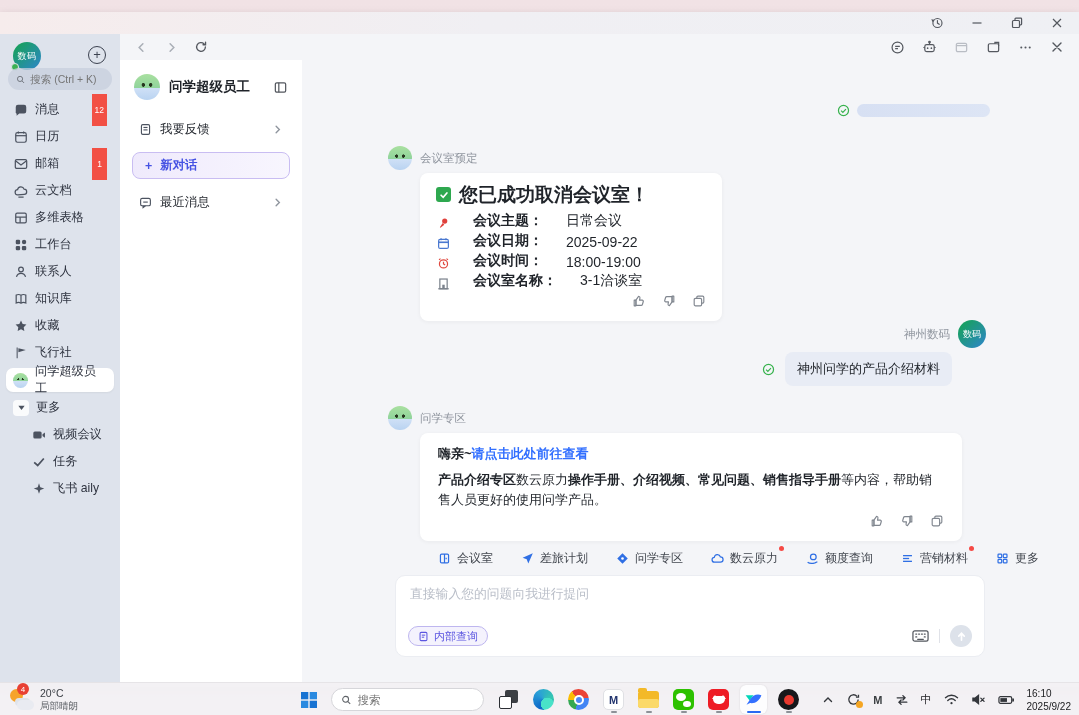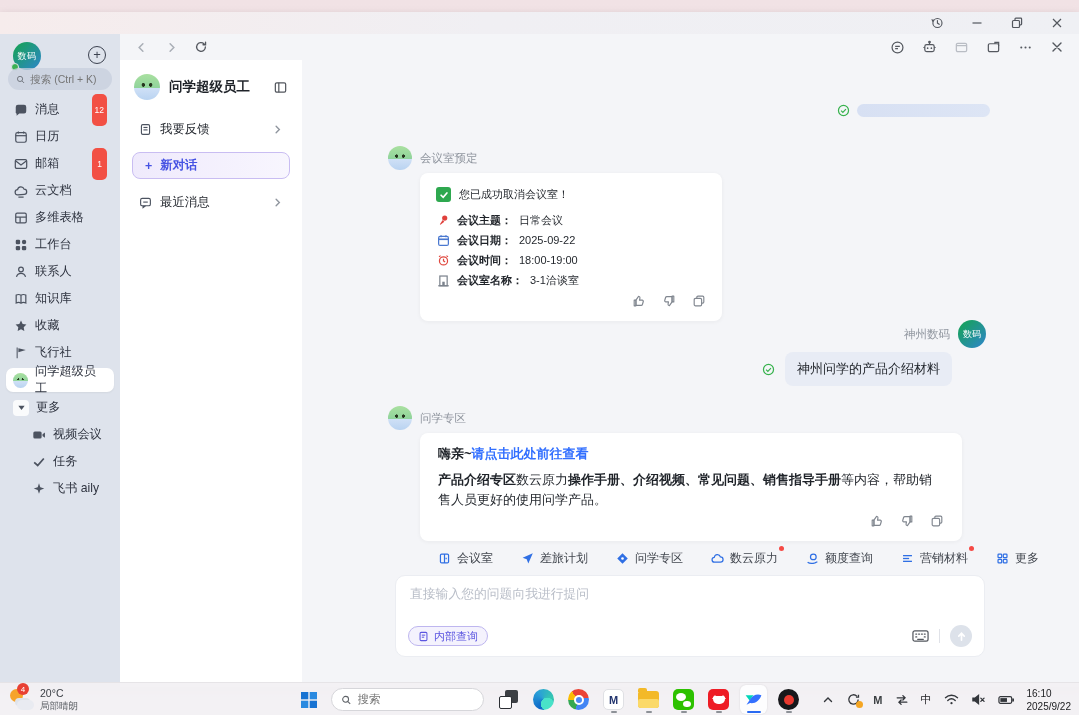--- a/index.html
+++ b/index.html
@@ -17,21 +17,21 @@
   
   .rail{width:120px;flex-shrink:0;background:#dee3ec;position:relative}
   .rail-avatar{position:absolute;top:8px;left:13px;width:28px;height:28px;border-radius:50%;background:linear-gradient(135deg,#17a15c 10%,#2d87c6 95%);color:#fff;font-size:9px;display:flex;align-items:center;justify-content:center;letter-spacing:.5px}
   .rail-avatar .status{position:absolute;left:-2px;bottom:-1px;width:8px;height:8px;border-radius:50%;background:#3cb153;border:1.5px solid #dee3ec}
   .plus-btn{position:absolute;top:12px;right:14px;width:18px;height:18px;border-radius:50%;border:1.4px solid #3c4250;color:#3c4250;font-size:13px;line-height:15px;text-align:center}
   .rail-search{position:absolute;top:34px;left:8px;right:8px;height:21px;border-radius:11px;background:rgba(199,207,221,.75);display:flex;align-items:center;gap:5px;padding:11px 8px;color:#6b7077}
   .rail-search input{border:none;background:transparent;outline:none;font-size:10.5px;color:#6b7077;width:100%;font-family:inherit}
   .rail-list{position:absolute;top:62px;left:0;right:0}
   .ri{height:27px;display:flex;align-items:center;gap:7px;margin:0 6px;padding:0 7px;font-size:12.2px;color:#2f3440;border-radius:7px}
   .ri .ric{width:15px;height:15px;flex-shrink:0;color:#4c5360;display:flex;align-items:center;justify-content:center}
-  .ri .badge{margin-left:auto;background:#f25044;color:#fff;font-size:8.5px;height:13px;min-width:15px;padding:16px 3px;border-radius:5px;display:flex;align-items:center;justify-content:center}
+  .ri .badge{margin-left:auto;background:#f25044;color:#fff;font-size:8.5px;height:13px;min-width:15px;padding:16px 3px;border-radius:0;display:flex;align-items:center;justify-content:center}
   .ri.sel{background:#fff;height:24px;margin:2px 6px;box-shadow:0 1px 2px rgba(31,35,41,.06)}
   .ri.indent{padding-left:25px}
   .ri .caretbox{width:16px;height:16px;background:rgba(255,255,255,.85);border-radius:4px;display:flex;align-items:center;justify-content:center;color:#4c5360}
   .mini-bot{width:15px;height:15px;border-radius:50%;flex-shrink:0}
   .botface{background:
     radial-gradient(circle at 36% 42%,#27351f 7%,transparent 9%),
     radial-gradient(circle at 64% 42%,#27351f 7%,transparent 9%),
     linear-gradient(180deg,#a9e0a0 0%,#8fd39b 55%,#cfe0f6 55%,#b9d3f1 100%);
     border-radius:50%}
 
@@ -58,24 +58,24 @@
   .chat{flex:1;position:relative;min-width:0}
   .skel-row{position:absolute;top:44px;right:89px;display:flex;align-items:center;gap:7px}
   .skel-bar{width:133px;height:13px;border-radius:7px;background:linear-gradient(90deg,#d7e0f3,#dde5f5)}
   .readck{color:#37b24d}
   .msg{position:absolute;left:86px;width:600px}
   .m-head{display:flex;align-items:center;gap:8px}
   .m-av{width:24px;height:24px}
   .m-name{font-size:11.5px;color:#8f959e}
   .card{background:#fff;border-radius:8px;box-shadow:0 1px 4px rgba(31,35,41,.05);margin-left:32px;margin-top:3px}
   .card1{width:302px;padding:12px 16px}
-  .success-line{display:flex;align-items:center;gap:8px;font-size:11px;font-weight:normal;height:19px}
+  .success-line{display:flex;align-items:center;gap:8px;font-size:19px;font-weight:bold;height:19px}
   .ck-sq{width:15px;height:15px;border-radius:3px;background:#2ea84f;display:flex;align-items:center;justify-content:center;color:#fff}
   .fields{margin-top:6px}
-  .f-line{display:flex;align-items:center;gap:7px;height:20px;font-size:11px;color:#1f2329}
+  .f-line{display:flex;align-items:flex-end;gap:23px;height:20px;font-size:14px;color:#1f2329}
   .f-line b{font-weight:bold}
   .f-ic{width:14px;height:14px;display:flex;align-items:center;justify-content:center}
   .card-foot{display:flex;justify-content:flex-end;gap:16px;margin-top:4px;color:#80868f;height:15px}
   .fi{width:14px;height:14px}
   .msg1{top:86px}
   .msg2{top:346px}
   .card2{width:542px;padding:12px 18px;font-size:13px}
   .hi-line{font-weight:bold;font-size:13px;height:19px}
   .hi-line .lnk{color:#3370ff}
   .para{margin-top:6px;line-height:20px;color:#1f2329}
@@ -102,21 +102,21 @@
   .weather{position:absolute;left:8px;top:3px;display:flex;gap:6px;align-items:center}
   .w-icon{position:relative;width:26px;height:26px}
   .w-sun{position:absolute;top:3px;left:2px;width:13px;height:13px;border-radius:50%;background:#f6a32a}
   .w-cloud{position:absolute;bottom:2px;right:0;width:17px;height:10px;border-radius:6px;background:#e9ebf1;box-shadow:-3px -3px 0 -1px #dfe3ea}
   .w-badge{position:absolute;top:-3px;left:9px;min-width:12px;height:12px;border-radius:6px;background:#e84033;color:#fff;font-size:8px;display:flex;align-items:center;justify-content:center;padding:0 2px}
   .w-text{line-height:1.25}
   .w-temp{font-size:10.5px;color:#3a3e44}
   .w-cond{font-size:9.5px;color:#5f6368}
   .start{position:absolute;left:301px;top:9px}
   .tb-search{position:absolute;left:331px;top:5px;width:153px;height:23px;border-radius:12px;background:#fff;border:1px solid #d6d6da;display:flex;align-items:center;gap:6px;padding:0 9px;color:#5f6368}
-  .tb-search input{border:none;outline:none;background:transparent;font-size:11.5px;width:100%;color:#5f6368;font-family:Liberation Mono, monospace}
+  .tb-search input{border:none;outline:none;background:transparent;font-size:11.5px;width:100%;color:#5f6368;font-family:Liberation Sans, sans-serif}
   .taskview{position:absolute;left:499px;top:7px;width:19px;height:19px}
   .tv-b{position:absolute;right:0;top:0;width:13px;height:13px;background:#3c3f44;border-radius:2px}
   .tv-f{position:absolute;left:0;bottom:0;width:13px;height:13px;background:#fff;border:1.5px solid #2b2e33;border-radius:2px}
   .apps{position:absolute;left:530px;top:2px;display:flex;gap:8px}
   .slot{position:relative;width:27px;height:29px;display:flex;align-items:center;justify-content:center}
   .slot .dash{position:absolute;bottom:1px;left:50%;transform:translateX(-50%);width:6px;height:2px;border-radius:1px;background:#8d9197}
   .slot.active{background:#fdfdfe;border-radius:6px;box-shadow:0 0 2px rgba(0,0,0,.12)}
   .slot.active .dash{width:14px;background:#2a6af2}
   .i-edge{width:21px;height:21px;border-radius:50%;background:radial-gradient(circle at 68% 72%,#49e2c8 0 30%,transparent 32%),conic-gradient(from 200deg,#0d68c8,#2a9fd8,#35c7b0,#0d68c8)}
   .i-chrome{width:21px;height:21px;border-radius:50%;background:conic-gradient(from -40deg,#ea4335 0 33%,#4285f4 0 66%,#34a853 0 85%,#fbbc05 0 100%);position:relative}

